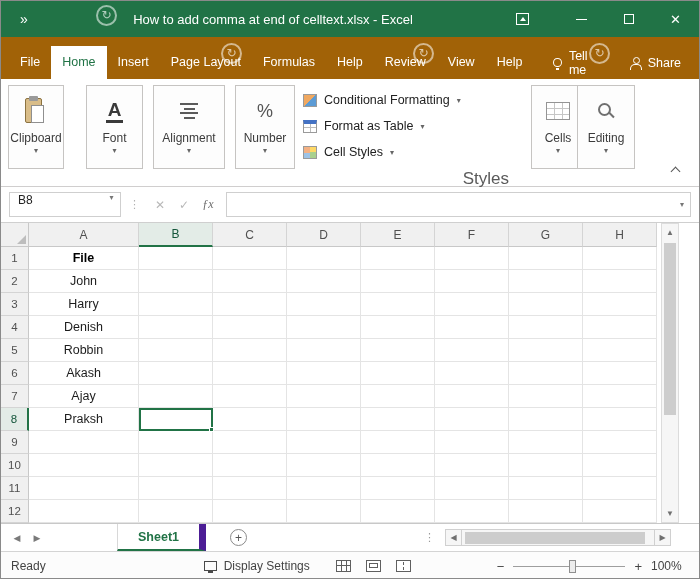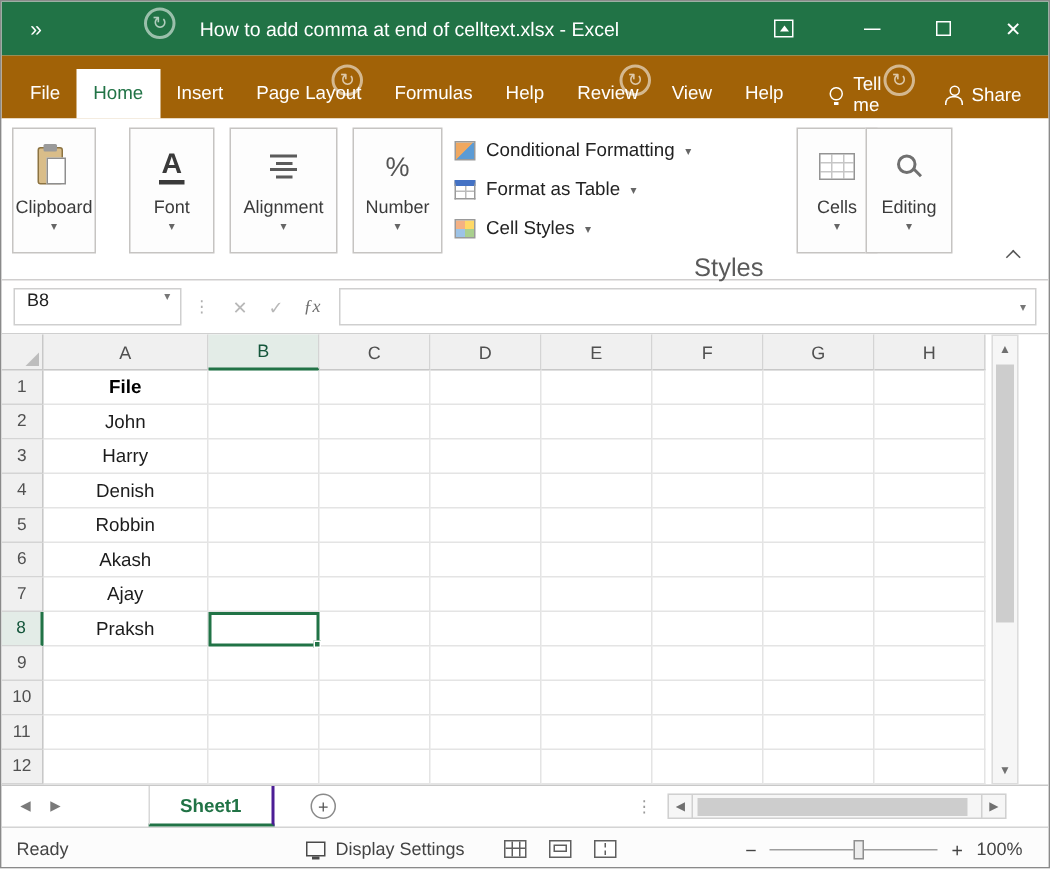--- a/index.html
+++ b/index.html
@@ -115,21 +115,21 @@
 
   .vscroll{width:18px;margin-left:4px;background:#f6f6f6;border:1px solid #dcdcdc;display:flex;flex-direction:column;align-items:center}
   .varrow{height:17px;width:100%;display:flex;align-items:center;justify-content:center;font-size:8px;color:#707070;cursor:default}
   .vthumb{width:12px;height:172px;background:#cdcdcd;margin-top:2px}
   .varrow.down{margin-top:auto}
 
   
   .sheetbar{height:28px;background:#fff;border-top:1px solid #c8c8c8;display:flex;align-items:center;font-size:12px;color:#555}
   .snav{width:20px;text-align:center;font-size:9px;color:#7a7a7a;cursor:default}
   .snav:first-child{margin-left:6px}
-  .sheettab{margin-left:52px;height:100%;display:flex;align-items:center;padding:0 20px;background:#fff;border-left:1px solid #d8d8d8;border-right:2px solid #4c1d95;border-bottom:2px solid #217346;color:#217346;font-weight:bold;font-size:12.5px;cursor:default}
+  .sheettab{margin-left:70px;height:100%;display:flex;align-items:center;padding:0 20px;background:#fff;border-left:1px solid #d8d8d8;border-right:7px solid #4c1d95;border-bottom:2px solid #217346;color:#217346;font-weight:bold;font-size:12.5px;cursor:default}
   .addsheet{width:17px;height:17px;border:1px solid #8a8a8a;border-radius:50%;display:flex;align-items:center;justify-content:center;color:#555;font-size:12px;line-height:12px;margin-left:24px;cursor:default}
   .sb-dots{margin-left:auto;color:#9a9a9a;font-size:11px}
   .hscroll{display:flex;align-items:center;margin-left:10px;margin-right:28px}
   .hs-arrow{width:17px;height:17px;border:1px solid #d0d0d0;background:#f6f6f6;display:flex;align-items:center;justify-content:center;font-size:8px;color:#707070;cursor:default}
   .hs-track{width:192px;height:17px;border-top:1px solid #d0d0d0;border-bottom:1px solid #d0d0d0;background:#f6f6f6;position:relative}
   .hs-thumb{position:absolute;left:3px;top:2px;width:180px;height:12px;background:#cdcdcd}
 
   
   .statusbar{height:29px;background:#fcfcfc;border-top:1px solid #d4d4d4;display:flex;align-items:center;font-size:12px;color:#444}
   .sb-ready{padding-left:10px}

